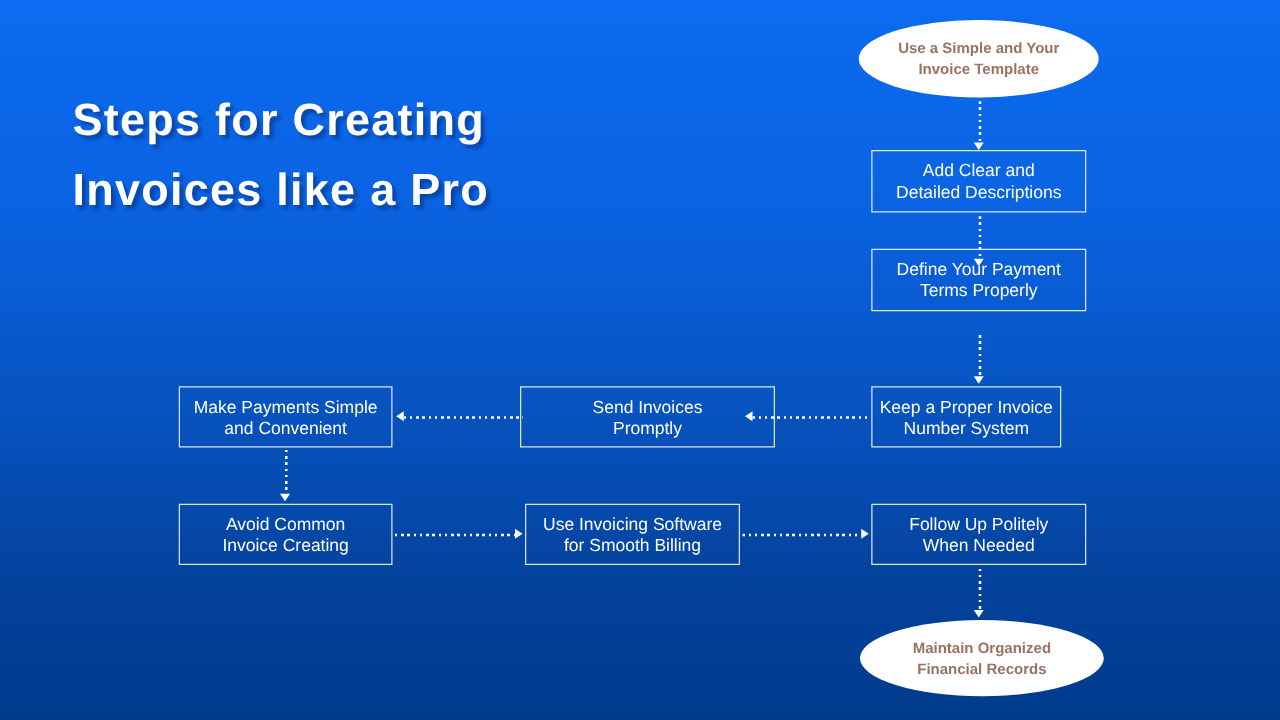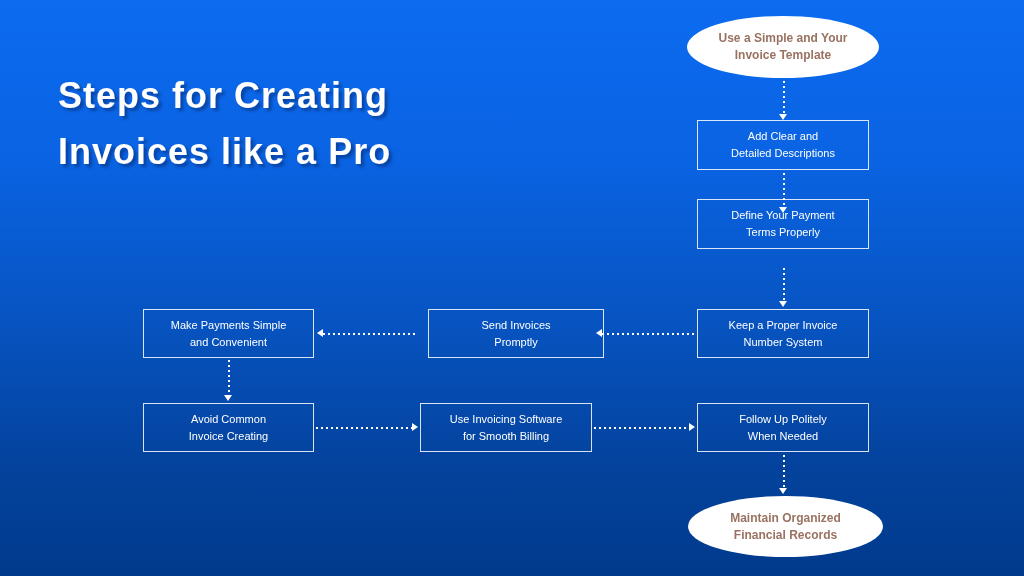--- a/index.html
+++ b/index.html
@@ -9,21 +9,21 @@
     font-family:"Liberation Sans",sans-serif;
   }
   .title{
     position:absolute;left:58px;top:68px;margin:0;
     color:#ffffff;font-size:36px;line-height:56px;font-weight:800;letter-spacing:1px;
     text-shadow:3px 3px 3px rgba(7,42,110,.55);
   }
   .t-line{display:block;white-space:nowrap;}
   .node{
     position:absolute;display:flex;flex-direction:column;align-items:center;justify-content:center;
-    text-align:center;font-size:11px;line-height:17px;box-sizing:border-box;
+    text-align:center;font-size:14px;line-height:17px;box-sizing:border-box;
   }
   .node.rect{border:1px solid rgba(255,255,255,.85);color:#ffffff;font-weight:500;}
   .node.ellipse{background:#ffffff;border-radius:50%;color:#9a7261;font-weight:600;font-size:12px;}
   .node span{display:block;white-space:nowrap;}
   .arrow{position:absolute;}
   .arrow i{display:block;position:absolute;}
   .arrow.v{width:9px;}
   .arrow.v .line{left:3.5px;top:0;bottom:6px;width:2px;
     background-image:repeating-linear-gradient(to bottom,#ffffff 0 2px,transparent 2px 5px);}
   .arrow.v .head{left:0;bottom:0;width:0;height:0;
@@ -56,26 +56,26 @@
   <div class="node rect" style="left:697px;top:120px;width:172px;height:50px;">
     <span>Add Clear and</span>
     <span>Detailed Descriptions</span>
   </div>
 
   <div class="node rect" style="left:697px;top:199px;width:172px;height:50px;">
     <span>Define Your Payment</span>
     <span>Terms Properly</span>
   </div>
 
-  <div class="node rect" style="left:697px;top:309px;width:172px;height:49px;">
+  <div class="node rect" style="left:697px;top:309px;width:152px;height:49px;">
     <span>Keep a Proper Invoice</span>
     <span>Number System</span>
   </div>
 
-  <div class="node rect" style="left:428px;top:309px;width:176px;height:49px;">
+  <div class="node rect" style="left:416px;top:309px;width:204px;height:49px;">
     <span>Send Invoices</span>
     <span>Promptly</span>
   </div>
 
   <div class="node rect" style="left:143px;top:309px;width:171px;height:49px;">
     <span>Make Payments Simple</span>
     <span>and Convenient</span>
   </div>
 
   <div class="node rect" style="left:143px;top:403px;width:171px;height:49px;">

